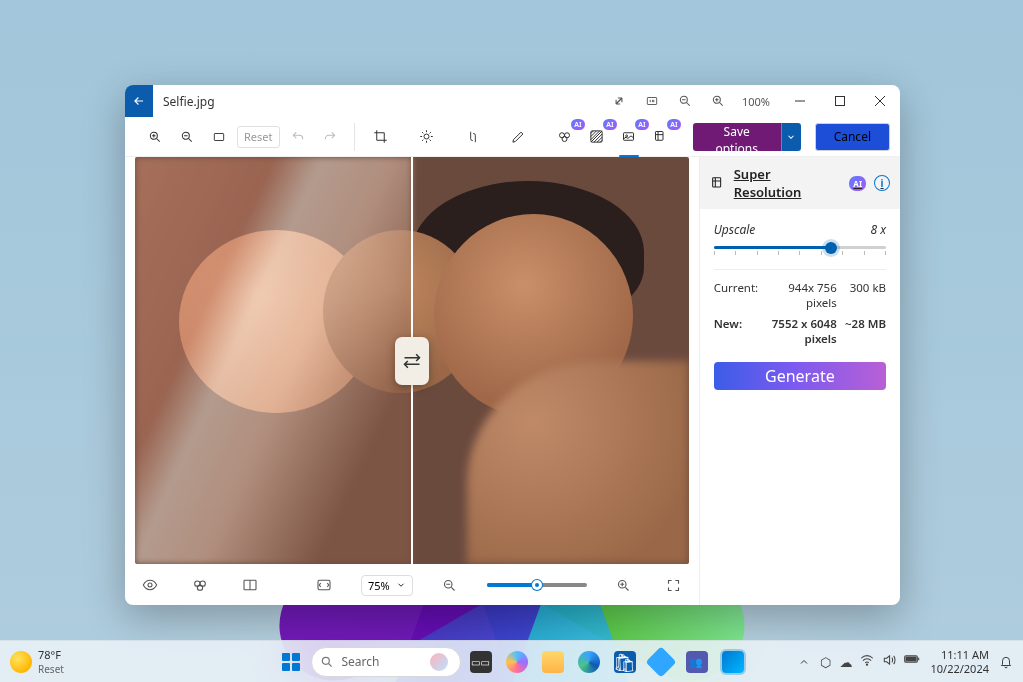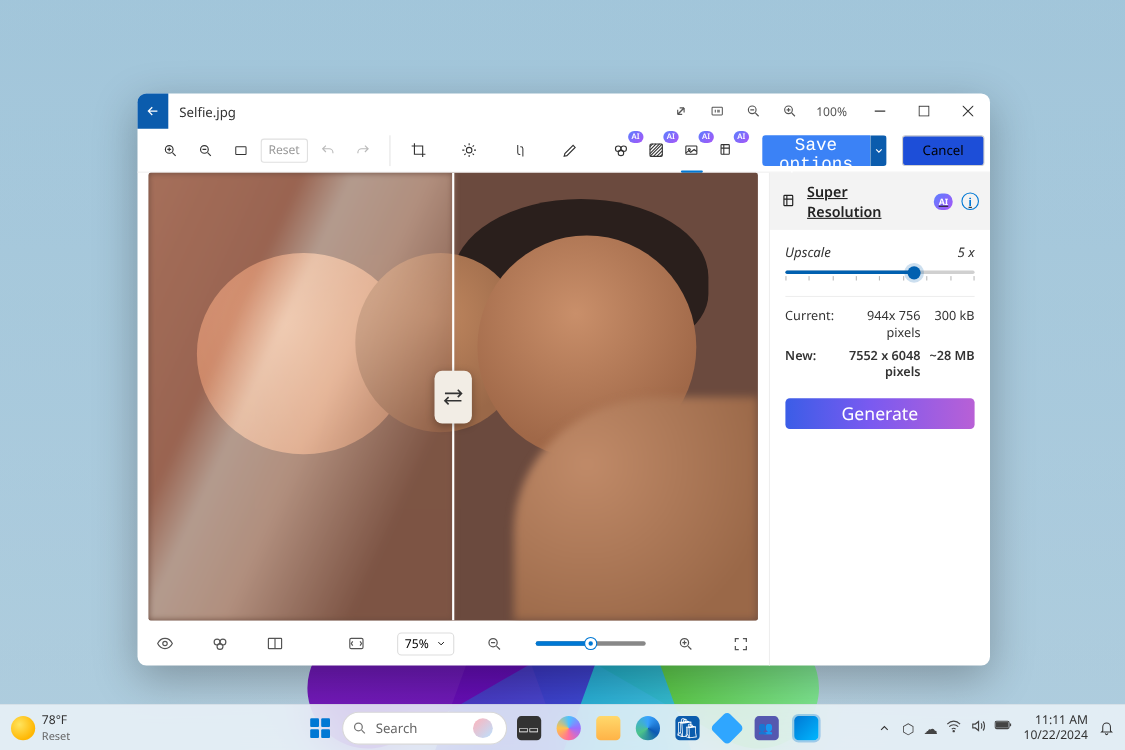--- a/index.html
+++ b/index.html
@@ -28,21 +28,21 @@
 
 .toolbar { height: 40px; display: flex; align-items: center; padding: 0 10px; gap: 6px; border-bottom: 1px solid #f0f0f0; }
 .tool-group { display: flex; align-items: center; gap: 4px; padding: 0 6px; }
 .tool-group.sep { border-right: 1px solid #e5e5e5; padding-right: 10px; }
 .tool-btn { width: 28px; height: 28px; display: flex; align-items: center; justify-content: center; color: #333; border-radius: 4px; cursor: pointer; font-size: 14px; position: relative; }
 .tool-btn.active::after { content:""; position:absolute; bottom:-6px; left:4px; right:4px; height:2px; background:#0078d4; border-radius:2px; }
 .reset-btn { font-size: 11px; color: #999; padding: 0 6px; border: 1px solid #e0e0e0; border-radius: 3px; height: 22px; display: flex; align-items: center; cursor: pointer; }
 .ai-badge { position: absolute; top: -4px; right: -6px; font-size: 7px; font-weight: 600; color: #fff; background: linear-gradient(135deg,#5B7FFF,#A855F7); padding: 1px 3px; border-radius: 6px; }
 .spacer { flex: 1; }
 .save-split { display: flex; height: 28px; }
-.save-btn { background: #3b82f6; color: #fff; border: none; font-size: 16px; padding: 0 12px; border-radius: 3px 0 0 3px; cursor: pointer; font-family: Liberation Mono, monospace; }
+.save-btn { background: #701a75; color: #fff; border: none; font-size: 12px; padding: 0 12px; border-radius: 3px 0 0 3px; cursor: pointer; }
 .save-drop { background: #0b5cad; color: #fff; width: 22px; display: flex; align-items: center; justify-content: center; border-left: 1px solid rgba(255,255,255,0.3); border-radius: 0 3px 3px 0; cursor: pointer; }
 .cancel-btn { height: 28px; padding: 0 18px; font-size: 12px; background: #1d4ed8; border: 1px solid #d0d0d0; border-radius: 3px; cursor: pointer; margin-left: 8px; }
 
 .content { flex: 1; display: flex; }
 
 .canvas-area { flex: 1; display: flex; flex-direction: column; padding: 0 10px 5px; }
 .image-frame { flex: 1; position: relative; background: #6b4a3e; border-radius: 2px; overflow: hidden; margin-bottom: 6px; }
 .half { position: absolute; top:0; bottom:0; }
 .left-half { left:0; width:50%; filter: blur(3px) contrast(0.9); background: linear-gradient(115deg,#e09070 0%, #c77a5e 30%, #fbe8d8 40%, #f7d0b8 55%, #8e5a44 80%); }
 .face { position:absolute; border-radius:50%; }
@@ -343,21 +343,21 @@
             <rect x="4" y="4" width="12" height="14" rx="1"></rect>
             <path d="M8 4v14M4 9h12"></path>
           </svg>
         <span>Super Resolution</span>
         <span class="sp-ai">AI</span>
         <span class="sp-info">i</span>
       </div>
       <div class="sp-body">
         <div class="sp-row">
           <span>Upscale</span>
-          <span>5 x</span>
+          <span>8 x</span>
         </div>
         <div class="sp-slider">
             <div class="sp-thumb"></div>
           </div>
         <div class="sp-ticks">
             <span></span>
             <span></span>
             <span></span>
             <span></span>
             <span></span>

